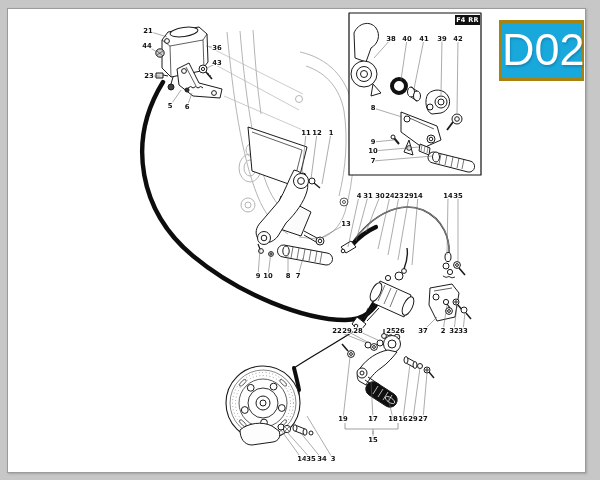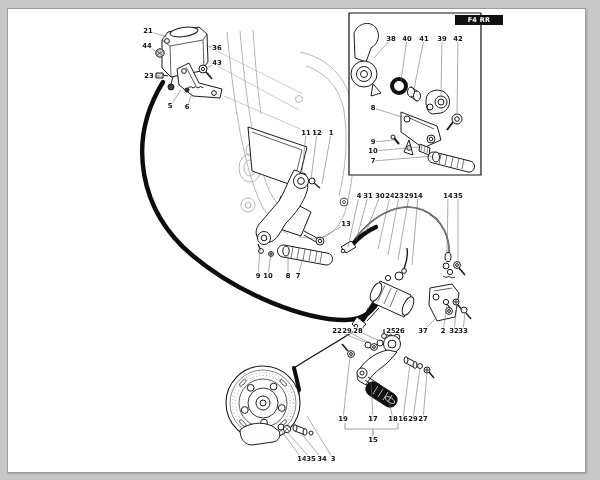--- a/index.html
+++ b/index.html
@@ -6,21 +6,21 @@
   body{width:600px;height:480px;background:#c7c7c7;font-family:"DejaVu Sans",sans-serif;}
   .stage{position:relative;width:600px;height:480px;overflow:hidden;background:#c7c7c7;}
   .panel{position:absolute;left:7px;top:8px;width:577px;height:463px;background:#ffffff;
          border:1px solid #9b9b9b;box-shadow:1px 1px 2px rgba(0,0,0,.18);}
   svg.layer{position:absolute;left:0;top:0;}
   .code-badge{position:absolute;left:499px;top:20px;width:85px;height:61px;box-sizing:border-box;
 .             }
   .code-badge{background:#19a8dc;border:3px solid #a8820e;color:#ffffff;font-size:45px;line-height:53px;
               text-align:center;font-weight:300;font-family:"Liberation Sans",sans-serif;
               text-shadow:1px 2px 2px rgba(0,60,90,.25);}
-  .f4rr{position:absolute;left:455px;top:15px;width:48px;height:10px;background:#101010;color:#ffffff;
+  .f4rr{position:absolute;left:455px;top:15px;width:25px;height:10px;background:#101010;color:#ffffff;
         font-size:6.5px;font-weight:bold;text-align:center;line-height:10px;letter-spacing:.3px;
         font-family:"DejaVu Sans",sans-serif;}
   .num{font-size:6.8px;font-weight:bold;fill:#111;text-anchor:middle;
        paint-order:stroke;stroke:#ffffff;stroke-width:2px;font-family:"DejaVu Sans",sans-serif;}
   .leader{stroke:#666;stroke-width:.55;}
 </style>
 </head>
 <body>
 
 <div class="stage">
@@ -474,13 +474,14 @@
         <text x="373" y="153.4" class="num">10</text>
       </g>
       <g>
         <line x1="373" y1="161" x2="433" y2="156" class="leader"></line>
         <text x="373" y="163.4" class="num">7</text>
       </g>
     </svg>
 
   <div class="f4rr">F4 RR</div>
 
+  <div class="code-badge">D02</div>
 </div>
 
 </body></html>

